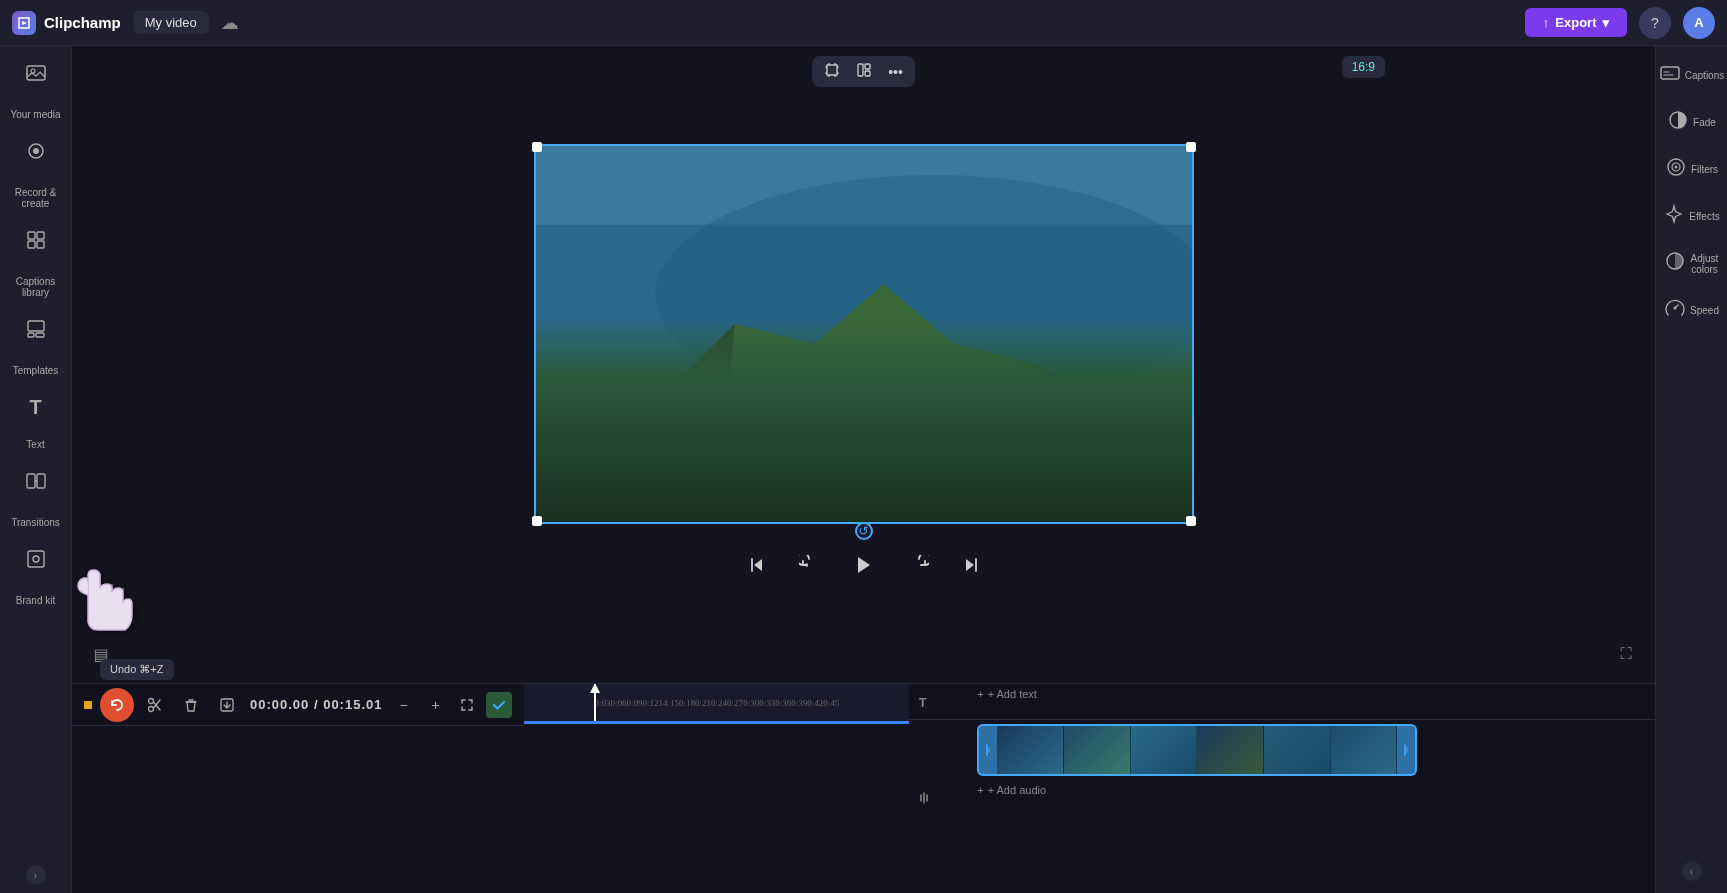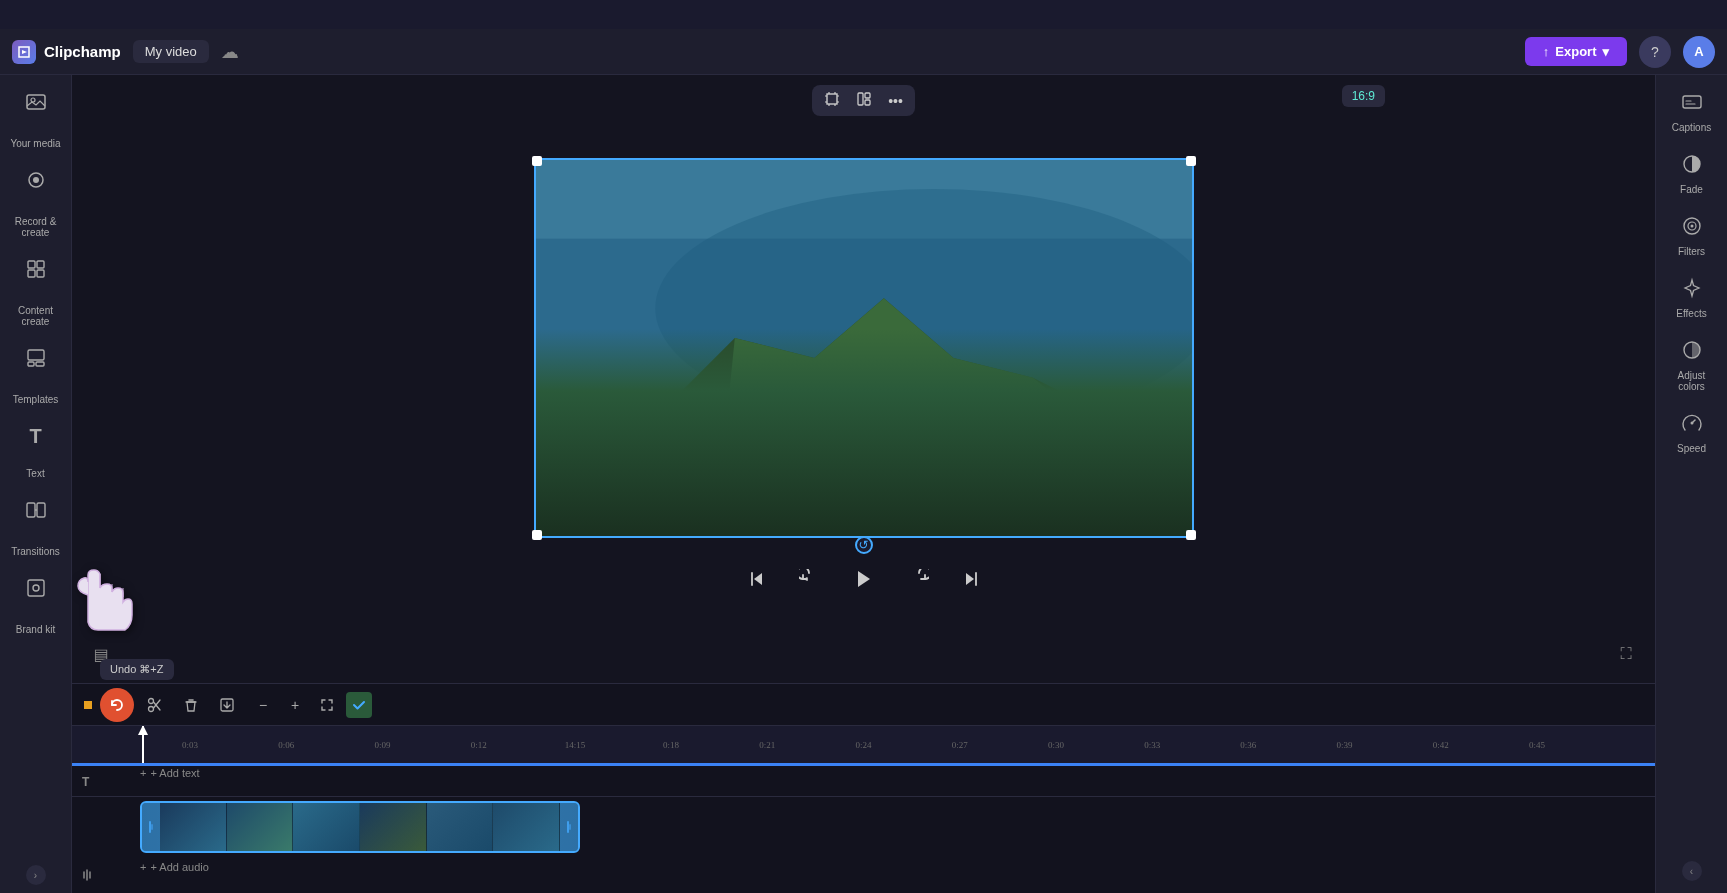--- a/index.html
+++ b/index.html
@@ -17,21 +17,20 @@
     
     .topbar {
       display: flex;
       align-items: center;
       background: #1e1e2e;
       height: 46px;
       padding: 0 12px;
       gap: 12px;
       border-bottom: 1px solid #2a2a3e;
       flex-shrink: 0;
-      margin-top: 29px;
     }
     .topbar-logo {
       display: flex;
       align-items: center;
       gap: 8px;
       font-size: 15px;
       font-weight: 600;
       color: #fff;
     }
     .logo-icon {
@@ -261,21 +260,21 @@
       display: flex;
       flex-direction: column;
       align-items: center;
       padding: 8px 0;
       gap: 4px;
       border-left: 1px solid #2a2a3e;
       flex-shrink: 0;
     }
     .right-sidebar-item {
       display: flex;
-      flex-direction: column;
+      flex-direction: row;
       align-items: center;
       justify-content: center;
       width: 64px;
       padding: 8px 4px;
       border-radius: 8px;
       cursor: pointer;
       gap: 4px;
       color: #aaa;
       font-size: 10px;
       text-align: center;
@@ -293,21 +292,21 @@
       color: #888;
     }
 
     
     .timeline {
       height: 210px;
       background: #12121e;
       border-top: 1px solid #2a2a3e;
       flex-shrink: 0;
       display: flex;
-      flex-direction: column;
+      flex-direction: row;
     }
 
     .timeline-toolbar {
       display: flex;
       align-items: center;
       height: 42px;
       padding: 0 12px;
       gap: 8px;
       border-bottom: 1px solid #2a2a3e;
     }
@@ -569,21 +568,21 @@
     </div>
     <div class="sidebar-item">
       <span class="icon">
         <svg width="22" height="22" viewBox="0 0 22 22" fill="none">
           <rect x="3" y="3" width="7" height="7" rx="1" stroke="#aaa" stroke-width="1.4" fill="none"></rect>
           <rect x="12" y="3" width="7" height="7" rx="1" stroke="#aaa" stroke-width="1.4" fill="none"></rect>
           <rect x="3" y="12" width="7" height="7" rx="1" stroke="#aaa" stroke-width="1.4" fill="none"></rect>
           <rect x="12" y="12" width="7" height="7" rx="1" stroke="#aaa" stroke-width="1.4" fill="none"></rect>
         </svg>
       </span>
-      <span>Content create</span>
+      <span>Captions library</span>
     </div>
     <div class="sidebar-item">
       <span class="icon">
         <svg width="22" height="22" viewBox="0 0 22 22" fill="none">
           <rect x="3" y="3" width="16" height="10" rx="1.5" stroke="#aaa" stroke-width="1.4" fill="none"></rect>
           <rect x="3" y="15" width="6" height="4" rx="1" stroke="#aaa" stroke-width="1.4" fill="none"></rect>
           <rect x="11" y="15" width="8" height="4" rx="1" stroke="#aaa" stroke-width="1.4" fill="none"></rect>
         </svg>
       </span>
       <span>Templates</span>
@@ -741,20 +740,23 @@
             </svg>
           </button>
           <button class="tl-btn" title="Save to media">
             <svg width="16" height="16" viewBox="0 0 16 16" fill="none">
               <rect x="2" y="2" width="12" height="12" rx="1.5" stroke="#aaa" stroke-width="1.3" fill="none"></rect>
               <path d="M8 5 L8 10 M5 8 L8 11 L11 8" stroke="#aaa" stroke-width="1.3" stroke-linecap="round" stroke-linejoin="round"></path>
             </svg>
           </button>
         </div>
 
+        <div class="timeline-time">
+          <span>00:00.00 / 00:15.01</span>
+        </div>
 
         <div class="timeline-zoom">
           <button class="zoom-btn">−</button>
           <button class="zoom-btn">+</button>
           <button class="zoom-btn">
             <svg width="14" height="14" viewBox="0 0 14 14" fill="none">
               <path d="M2 5 L2 2 L5 2 M9 2 L12 2 L12 5 M12 9 L12 12 L9 12 M5 12 L2 12 L2 9" stroke="#aaa" stroke-width="1.4" fill="none" stroke-linecap="round"></path>
             </svg>
           </button>
 

